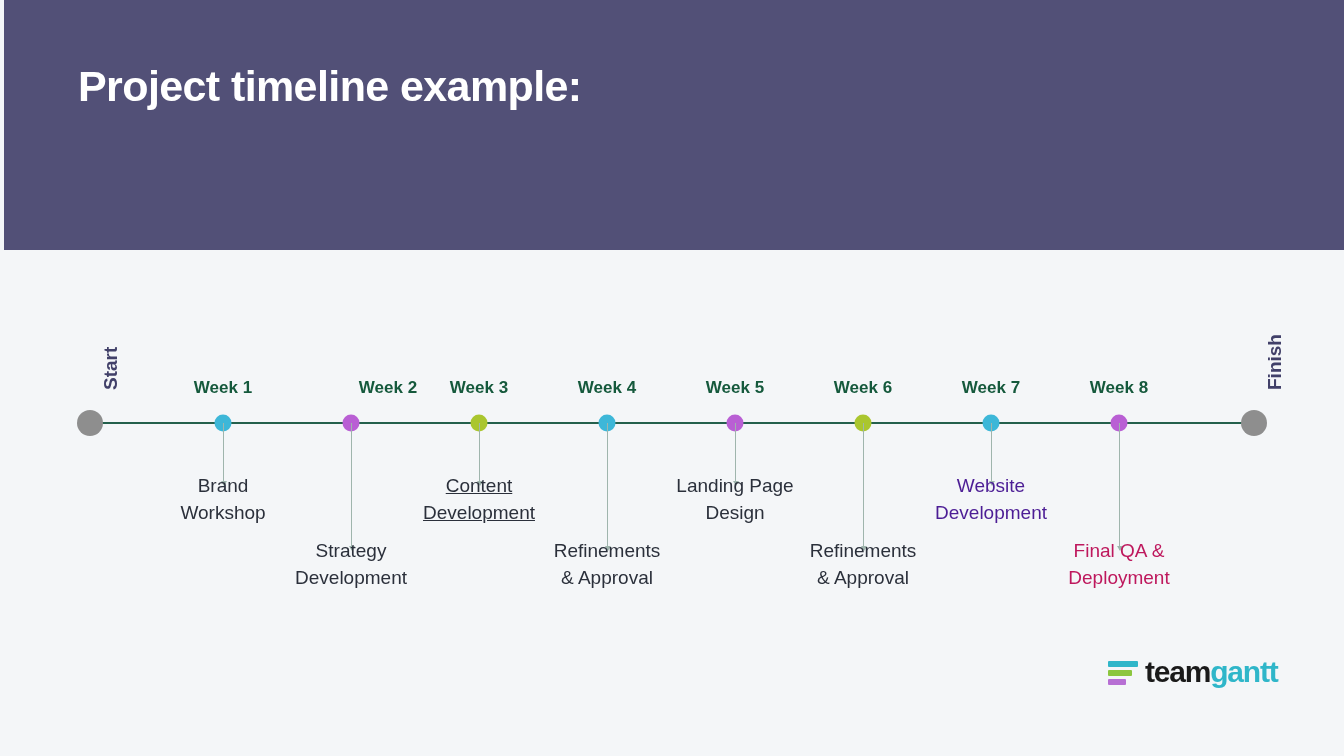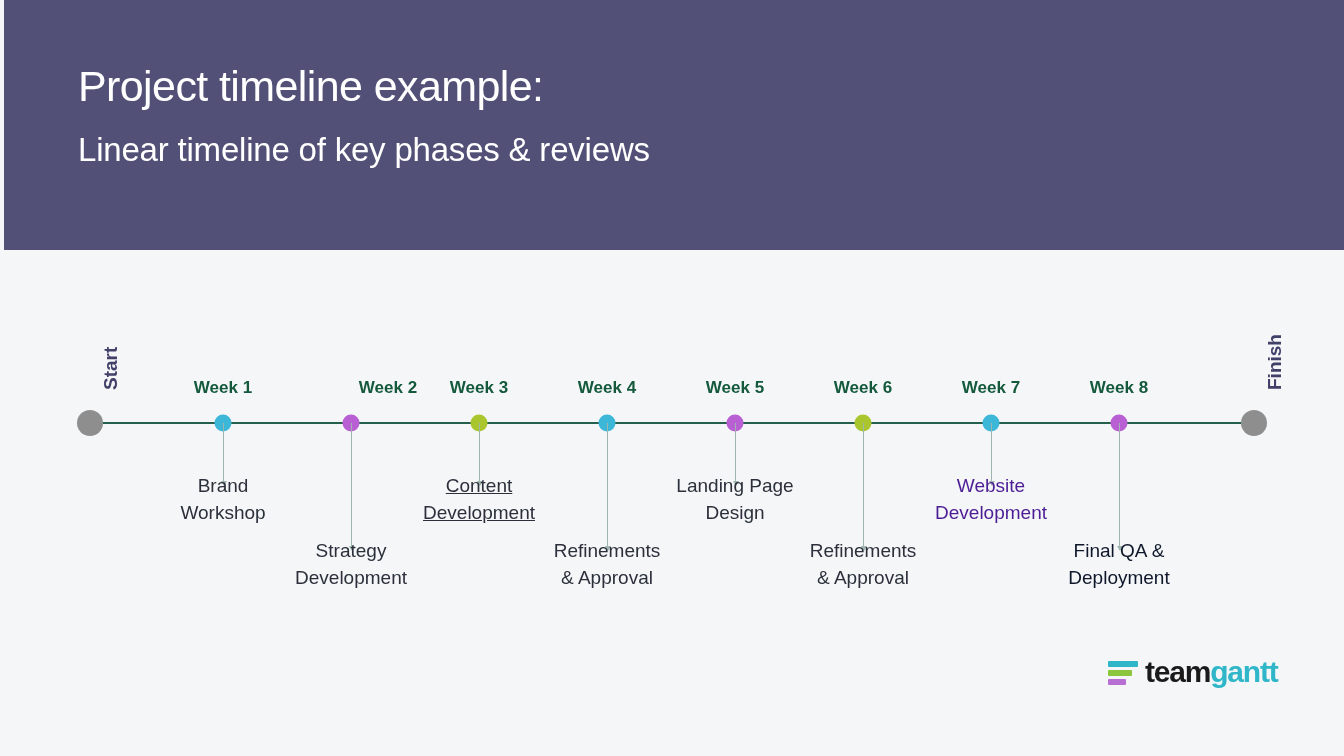--- a/index.html
+++ b/index.html
@@ -23,21 +23,21 @@
     width: 1340px;
     height: 250px;
     background: #525077;
     box-sizing: border-box;
   }
   .header-title {
     position: absolute;
     left: 74px;
     top: 62px;
     font-size: 43px;
-    font-weight: 400;
+    font-weight: 700;
     color: #ffffff;
     letter-spacing: -0.6px;
     white-space: nowrap;
   }
   .header-subtitle {
     position: absolute;
     left: 74px;
     top: 131px;
     font-size: 33px;
     font-weight: 400;
@@ -156,21 +156,20 @@
     line-height: 1;
   }
   .logo-team { color: #1a1a1a; }
   .logo-gantt { color: #2fb6c9; }
 </style>
 </head>
 <body>
 
 <div class="header">
   <div class="header-title">Project timeline example:</div>
-  <div class="header-subtitle">Linear timeline of key phases &amp; reviews</div>
 </div>
 
 <div class="timeline">
   <div class="axis-line"></div>
   <div id="timeline-nodes">
       <div class="endpoint-dot" style="left: 90px; background: rgb(142, 142, 142);"></div>
       <div class="endpoint-label" style="color: rgb(65, 64, 105); left: 100px; top: 140px;">Start</div>
       <div class="endpoint-dot" style="left: 1254px; background: rgb(142, 142, 142);"></div>
       <div class="endpoint-label" style="color: rgb(65, 64, 105); left: 1264px; top: 140px;">Finish</div>
       <div class="week-label" style="left: 223px; color: rgb(21, 89, 60);">Week 1</div>
@@ -218,21 +217,21 @@
       <div class="week-label" style="left: 991px; color: rgb(21, 89, 60);">Week 7</div>
       <div class="milestone-dot" style="left: 991px; background: rgb(61, 183, 216);"></div>
       <div class="connector" style="left: 991px; height: 62px; background: rgb(159, 181, 173);"></div>
       <div class="task-label" style="left: 991px; top: 222px; color: #4c1d95;">
         <div>Website</div>
         <div>Development</div>
       </div>
       <div class="week-label" style="left: 1119px; color: rgb(21, 89, 60);">Week 8</div>
       <div class="milestone-dot" style="left: 1119px; background: rgb(185, 95, 212);"></div>
       <div class="connector" style="left: 1119px; height: 127px; background: rgb(159, 181, 173);"></div>
-      <div class="task-label" style="left: 1119px; top: 287px; color: #0f172a;">
+      <div class="task-label" style="left: 1119px; top: 287px; color: #be185d;">
         <div>Final QA &amp;</div>
         <div>Deployment</div>
       </div>
     </div>
 </div>
 
 <div class="logo">
   <div class="logo-bars">
     <div class="logo-bar logo-bar-1"></div>
     <div class="logo-bar logo-bar-2"></div>

